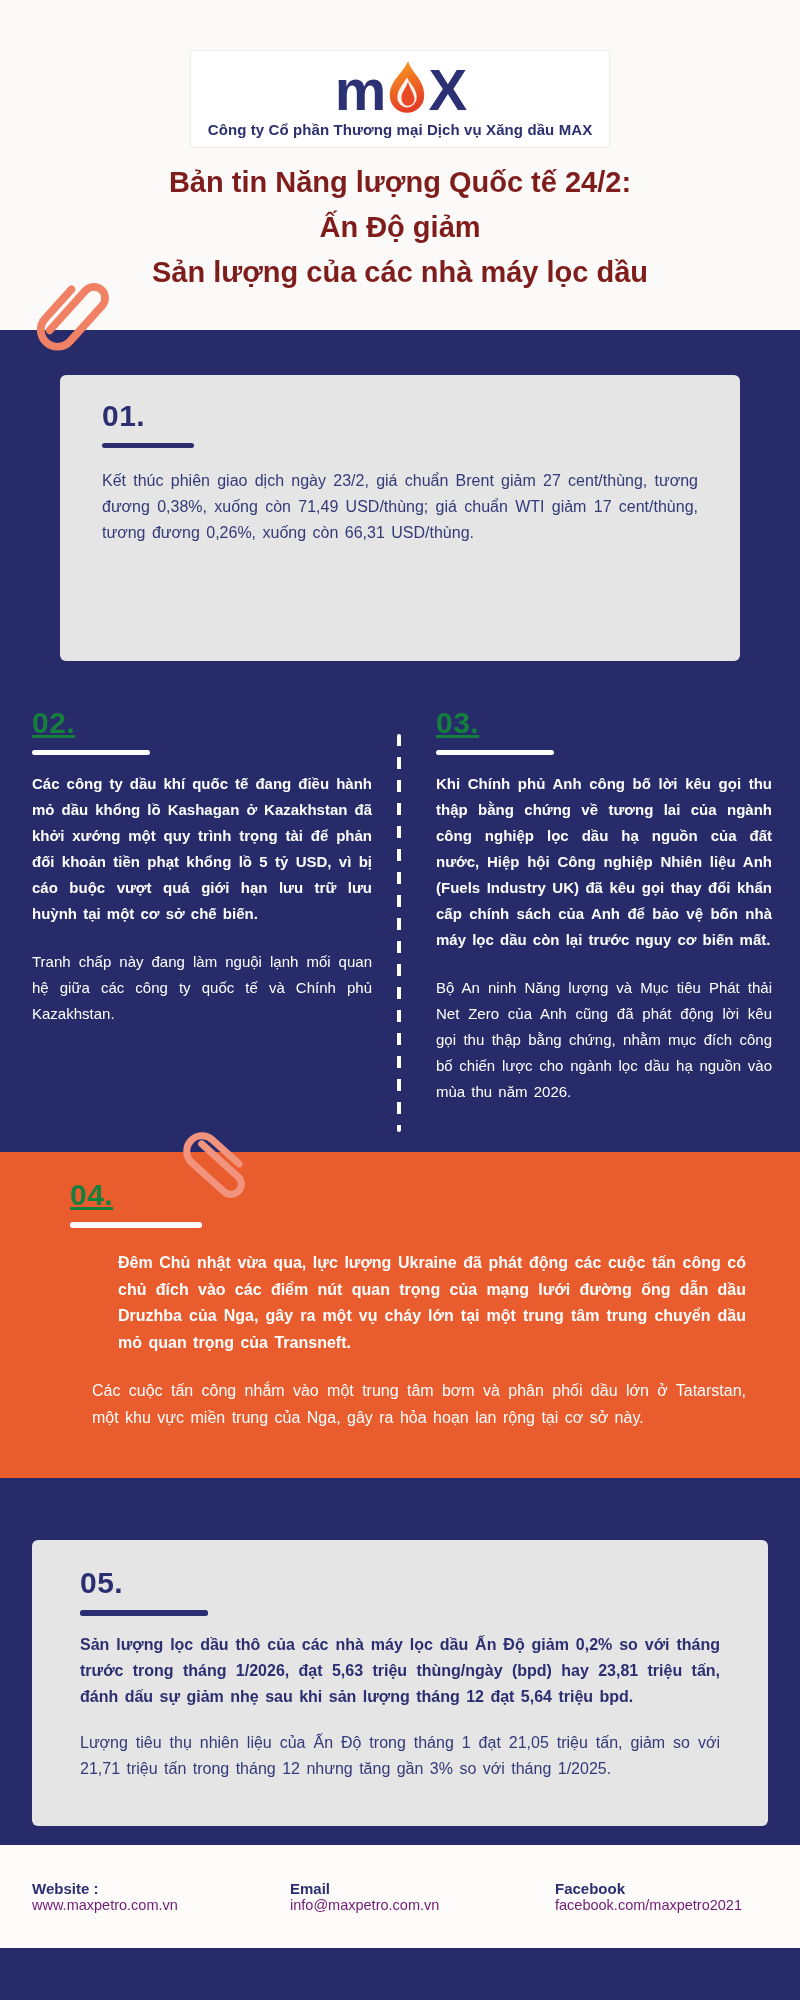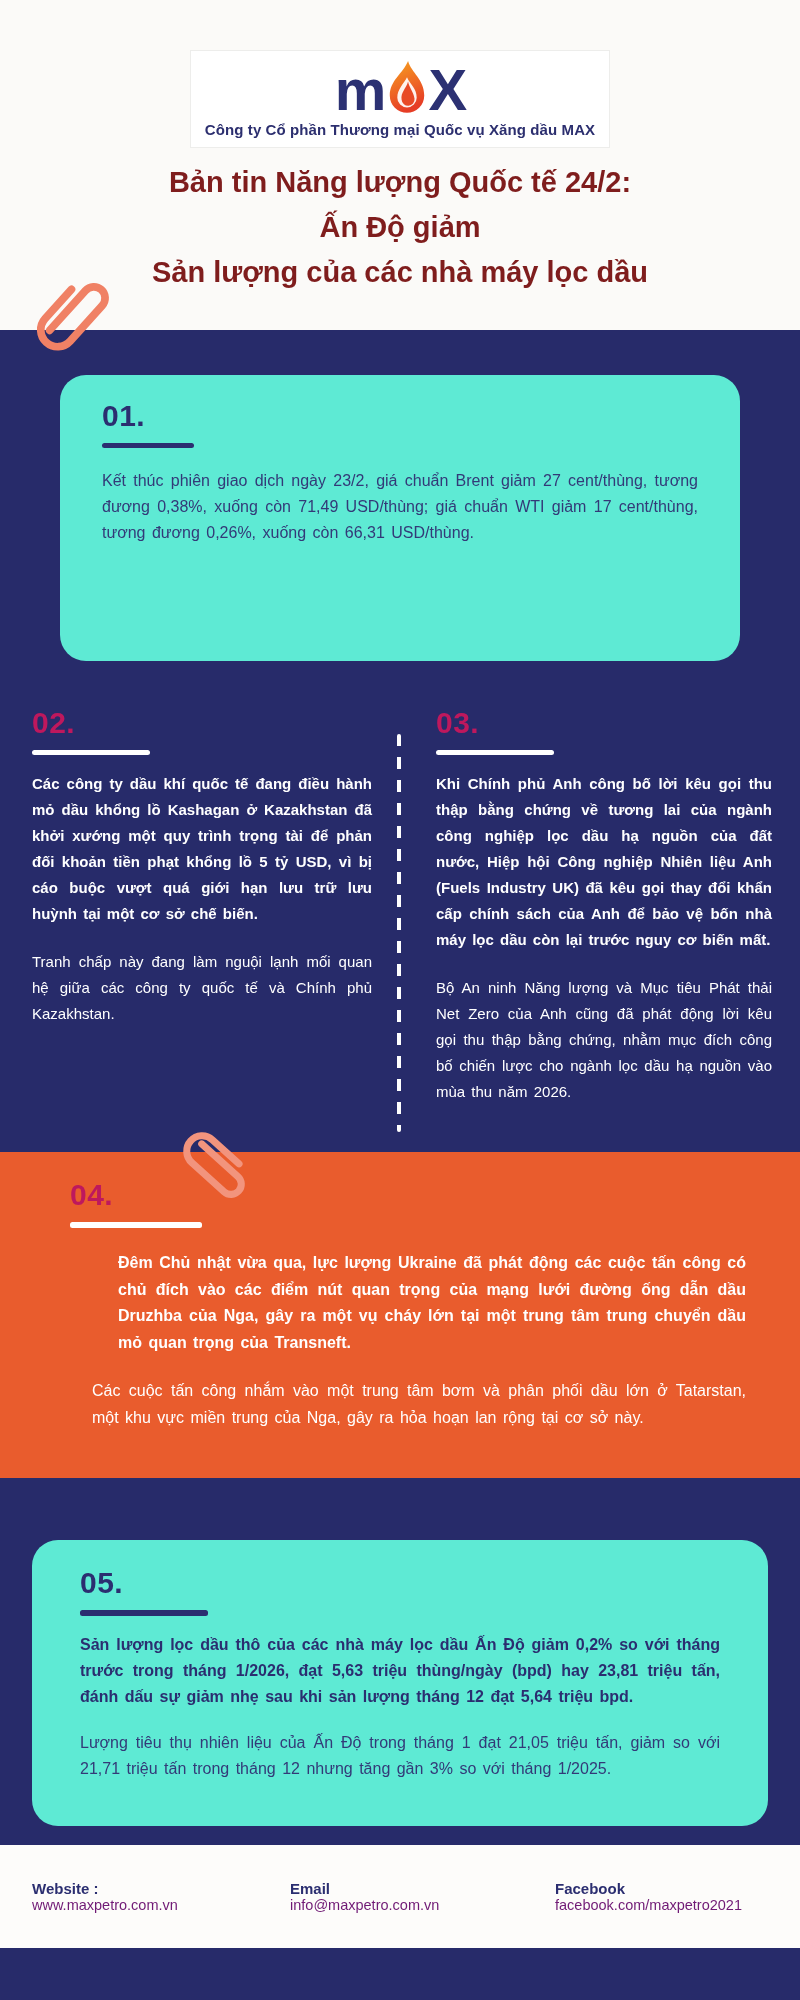--- a/index.html
+++ b/index.html
@@ -35,27 +35,27 @@
   .band-orange { top:1152px; height:326px; background:#e95c2d; }
   .band-navy-2 { top:1478px; height:367px; background:#272b6a; }
   .band-navy-3 { top:1948px; height:52px; background:#272b6a; }
   .footer-band { position:absolute; left:0; right:0; top:1845px; height:103px; background:#fdfcfa; }
   
   .clip { position:absolute; pointer-events:none; }
   .clip-1 { left:42px; top:274px; width:66px; height:90px; transform:rotate(42deg); }
   .clip-2 { left:182px; top:1126px; width:60px; height:82px; transform:rotate(132deg); }
   
   .white-card {
-    position:absolute; background:#5eead4; border-radius:26px;
+    position:absolute; background:#e5e5e5; border-radius:6px;
   }
   .card-01 { left:60px; top:375px; width:680px; height:286px; padding:24px 42px 0 42px; overflow:hidden; }
   .card-05 { left:32px; top:1540px; width:736px; height:286px; padding:26px 48px 0 48px; overflow:hidden; }
   .sec-num { font-size:30px; font-weight:bold; letter-spacing:0.5px; line-height:34px; }
   .sec-num.navy { color:#2b2e70; }
-  .sec-num.white { color:#be185d; }
+  .sec-num.white { color:#15803d;text-decoration:underline; }
   .rule { height:5px; border-radius:2.5px; margin:10px 0 16px 0; }
   .rule.navy { width:92px; background:#2b2e70; }
   .rule.white { width:118px; background:#ffffff; }
   p.lead { font-weight:bold; }
   .card-01 p, .card-05 p {
     font-size:16px; line-height:26px; color:#2b2e70; text-align:justify;
     word-spacing:2px;
   }
   .card-01 p.body, .card-05 p.body { margin-top:20px; font-weight:normal; color:#333a78; }
   
@@ -105,21 +105,21 @@
             <stop offset="0.55" stop-color="#ef6a24"></stop>
             <stop offset="1" stop-color="#e63d25"></stop>
           </linearGradient>
         </defs>
         <path d="M19 1 C22 12, 34 18, 34 33 a16 16 0 0 1 -32 0 C2 19 14 13 19 1 Z" fill="url(#flameGrad)"></path>
         <path d="M18 16 C21 23, 27 26, 27 35 a9 9 0 0 1 -18 0 C9 27 15 22 18 16 Z" fill="#ffffff" opacity="0.92"></path>
         <path d="M19 20 C17 27, 12 30, 13 37 a6 6 0 0 0 12 -1 C24 29 20 26 19 20 Z" fill="#e84a26"></path>
       </svg>
       <span class="logo-letter">X</span>
     </div>
-    <div class="company-name">Công ty Cổ phần Thương mại Quốc vụ Xăng dầu MAX</div>
+    <div class="company-name">Công ty Cổ phần Thương mại Dịch vụ Xăng dầu MAX</div>
   </div>
 
   <div class="main-title">
     <div>Bản tin Năng lượng Quốc tế 24/2:</div>
     <div>Ấn Độ giảm</div>
     <div>Sản lượng của các nhà máy lọc dầu</div>
   </div>
 
   <svg class="clip clip-1" viewBox="0 0 44 64">
     <path d="M14 50 V12 a8 8 0 0 1 16 0 v34 a12 12 0 0 1 -24 0 V18" fill="none" stroke="#f08165" stroke-width="5.5" stroke-linecap="round"></path>

